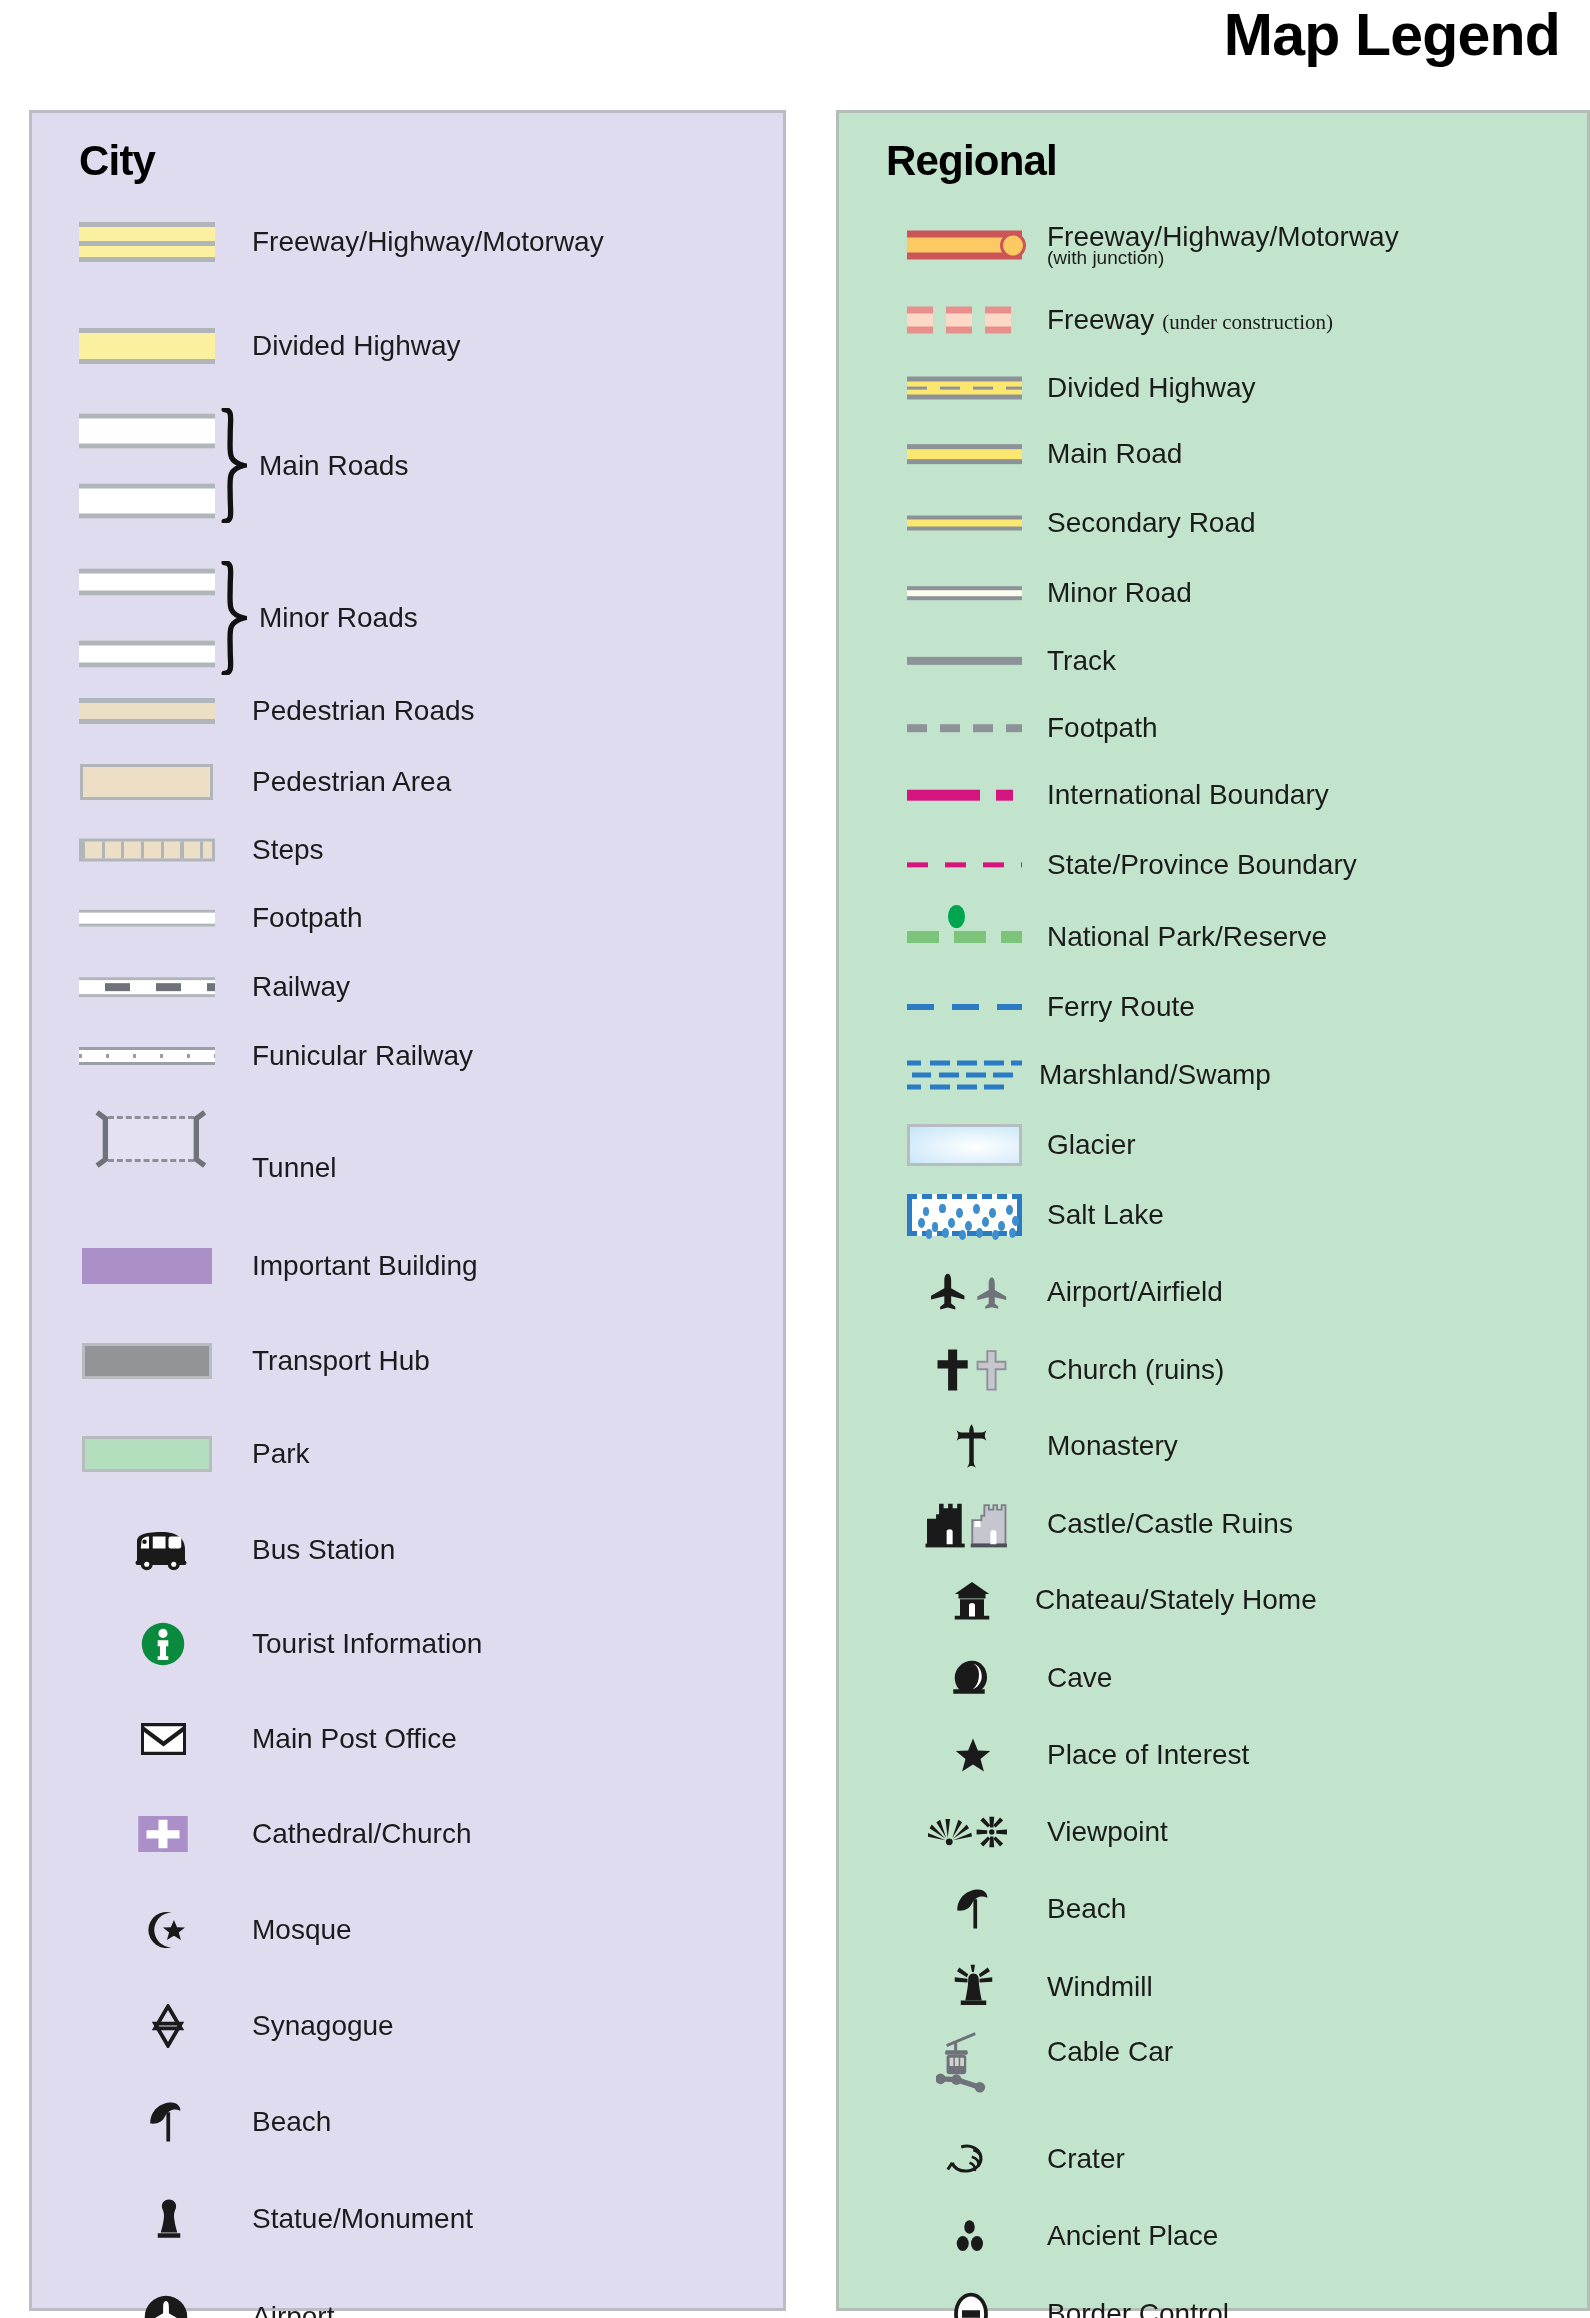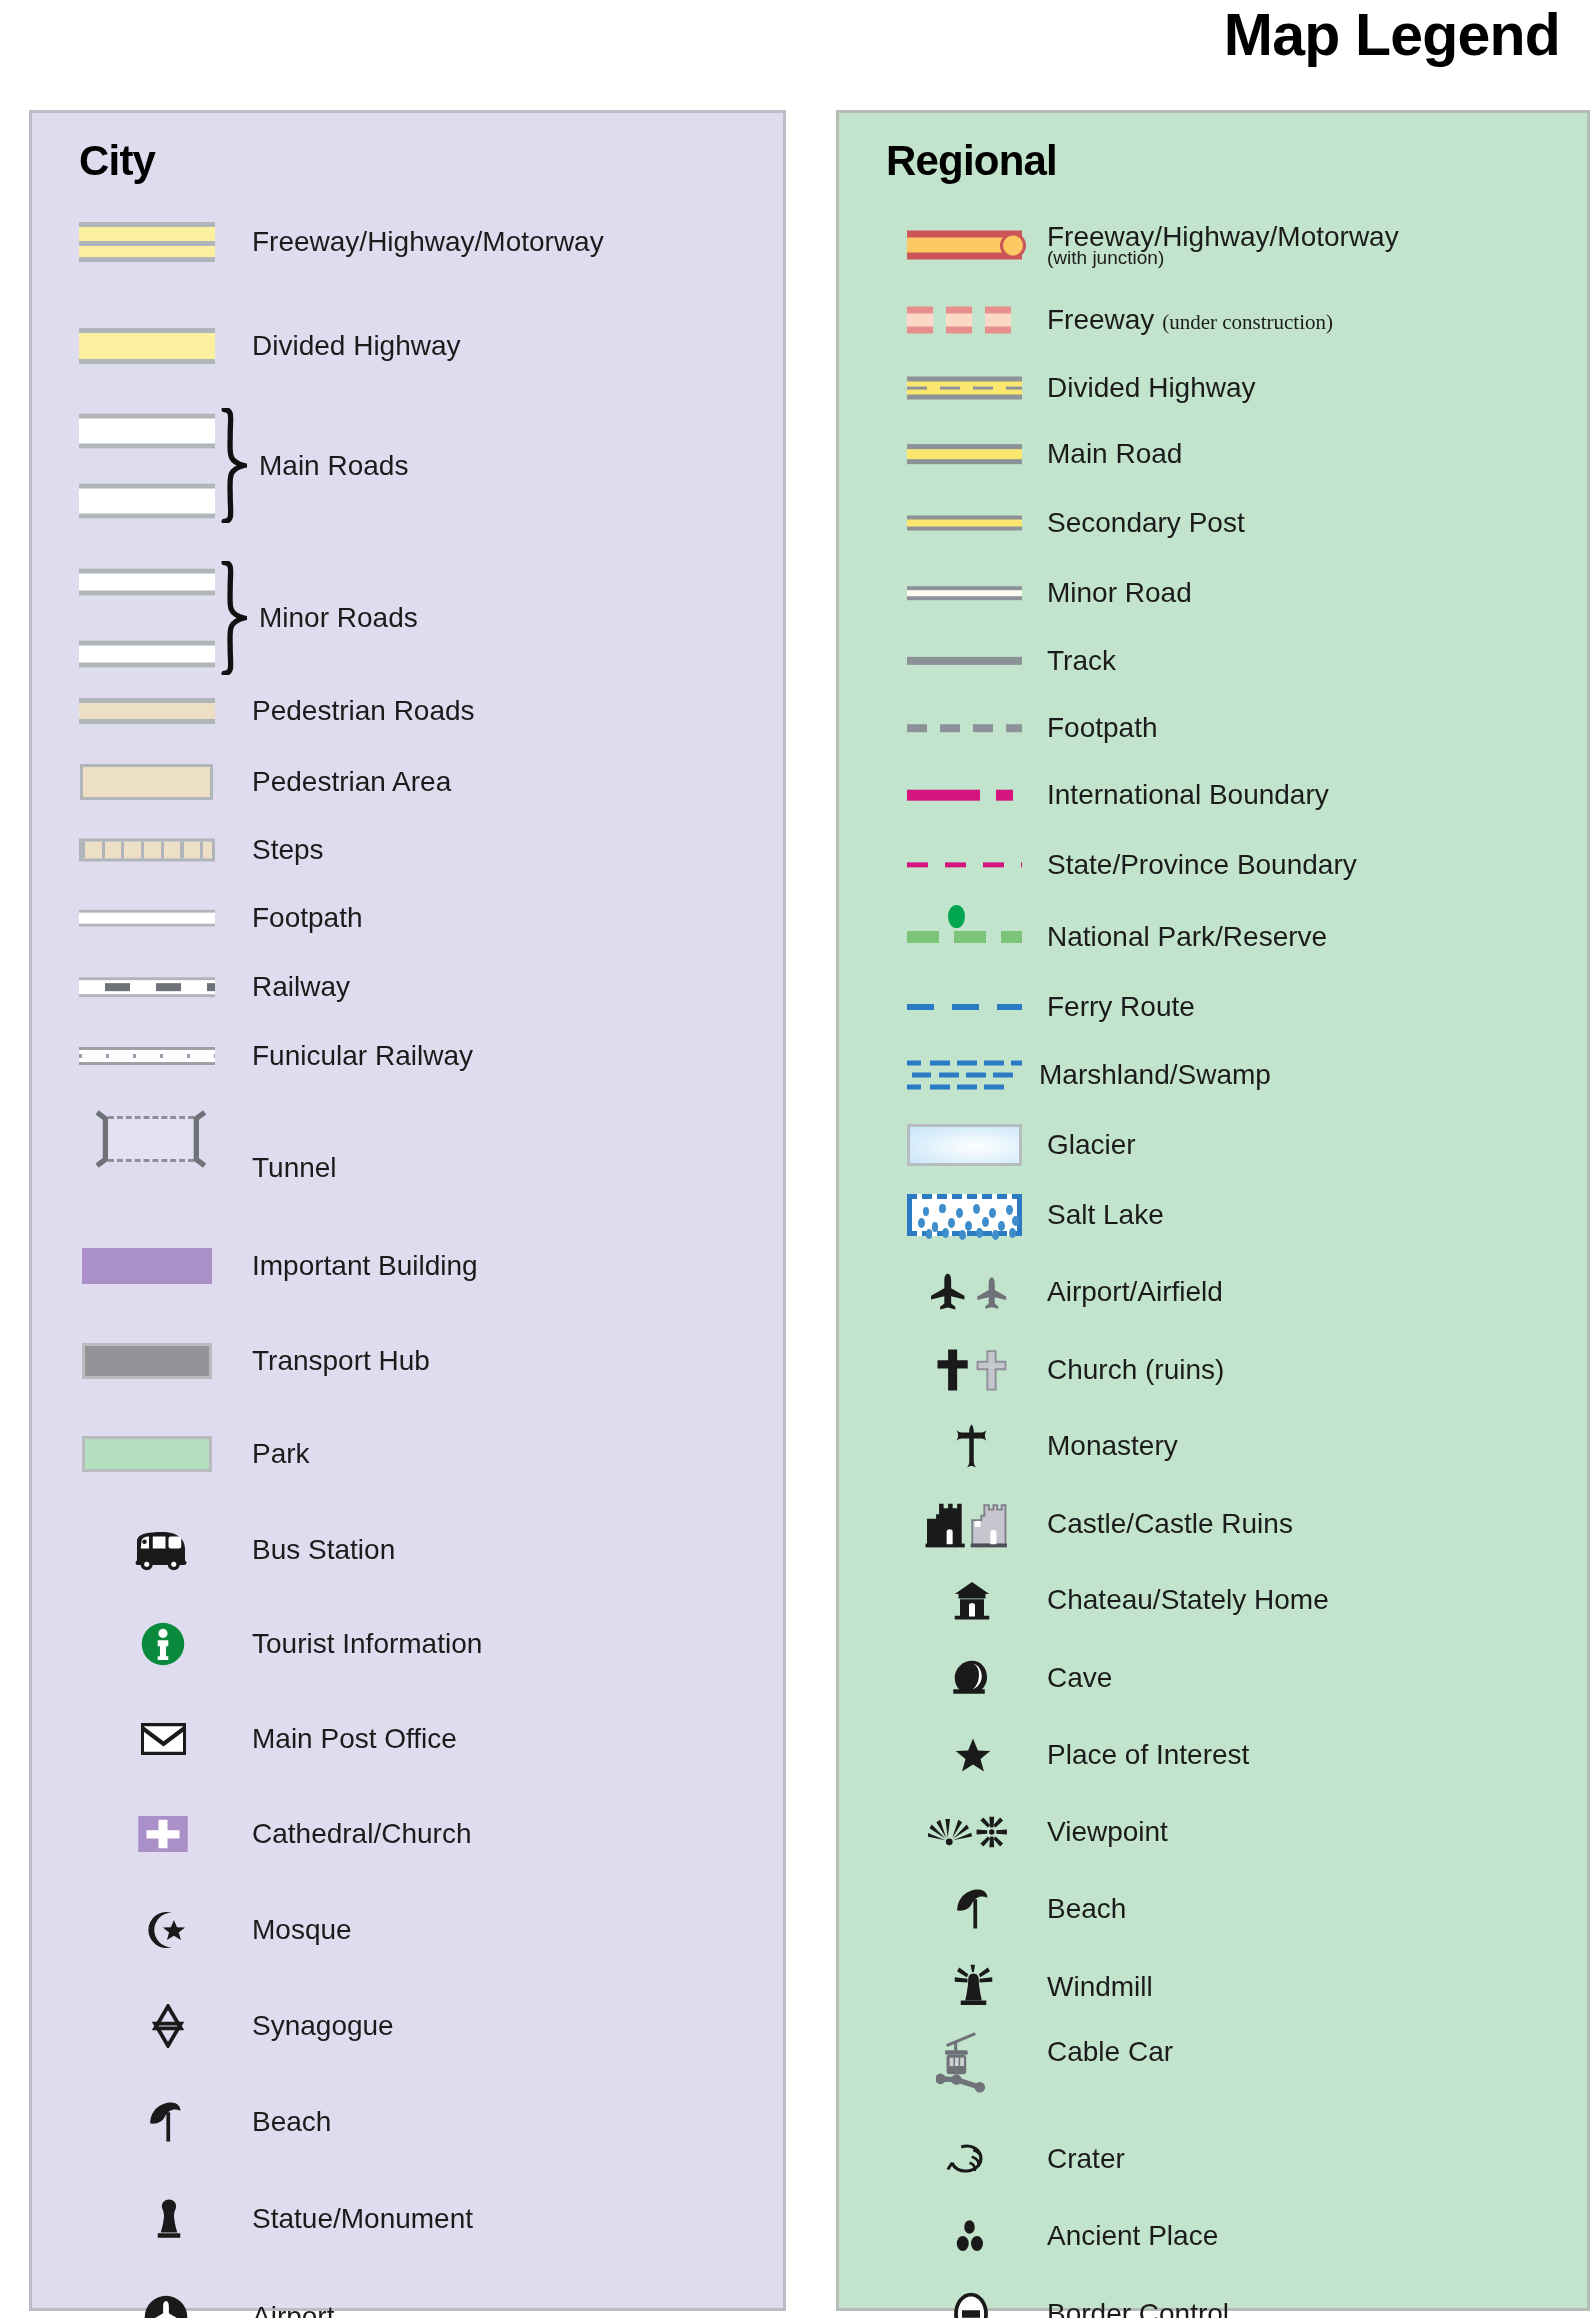--- a/index.html
+++ b/index.html
@@ -406,21 +406,21 @@
       <div class="sym r-mainroad" style="left:68px;top:0;width:115px;height:19.7px;">
         <div class="core"></div>
       </div>
       <div class="lbl" style="left:208px;top:0">Main Road</div>
     </div>
 
     <div class="row" style="top:410px">
       <div class="sym r-secondary" style="left:68px;top:0;width:115px;height:15px;">
         <div class="core"></div>
       </div>
-      <div class="lbl" style="left:208px;top:0">Secondary Post</div>
+      <div class="lbl" style="left:208px;top:0">Secondary Road</div>
     </div>
 
     <div class="row" style="top:480px">
       <div class="sym r-minor" style="left:68px;top:0;width:115px;height:13.6px;">
         <div class="core"></div>
       </div>
       <div class="lbl" style="left:208px;top:0">Minor Road</div>
     </div>
 
     <div class="row" style="top:548px">
@@ -551,21 +551,21 @@
     <div class="row" style="top:1487px">
       <span class="ico" style="left:111px;top:0;">
         <svg width="44" height="42" viewBox="0 0 58 56">
           <path d="M29 4 L52 20 L6 20 Z" fill="#1a1a1a"></path>
           <rect x="11" y="20" width="36" height="6" fill="#1a1a1a"></rect>
           <rect x="13" y="27" width="32" height="23" fill="#1a1a1a"></rect>
           <rect x="6" y="49" width="46" height="5" fill="#1a1a1a"></rect>
           <path d="M25 35 C25 31 33 31 33 35 L33 50 L25 50 Z" fill="#ffffff"></path>
         </svg>
       </span>
-      <div class="lbl" style="left:208px;top:0">Chateau/Stately Home</div>
+      <div class="lbl" style="left:196px;top:0">Chateau/Stately Home</div>
     </div>
 
     <div class="row" style="top:1565px">
       <span class="ico" style="left:112px;top:0;">
         <svg width="42" height="38" viewBox="0 0 56 50">
           <path d="M28 2 C40 2 48 12 48 24 C48 32 44 38 40 41 L12 41 C8 38 5 32 5 24 C5 12 16 2 28 2 Z" fill="#1a1a1a"></path>
           <path d="M30 6 C37 10 38 18 37 25 C36 32 33 37 29 40 C35 38 41 31 41 23 C41 15 37 8 30 6 Z" fill="#ffffff"></path>
           <rect x="3" y="40" width="42" height="6" fill="#1a1a1a"></rect>
         </svg>
       </span>

